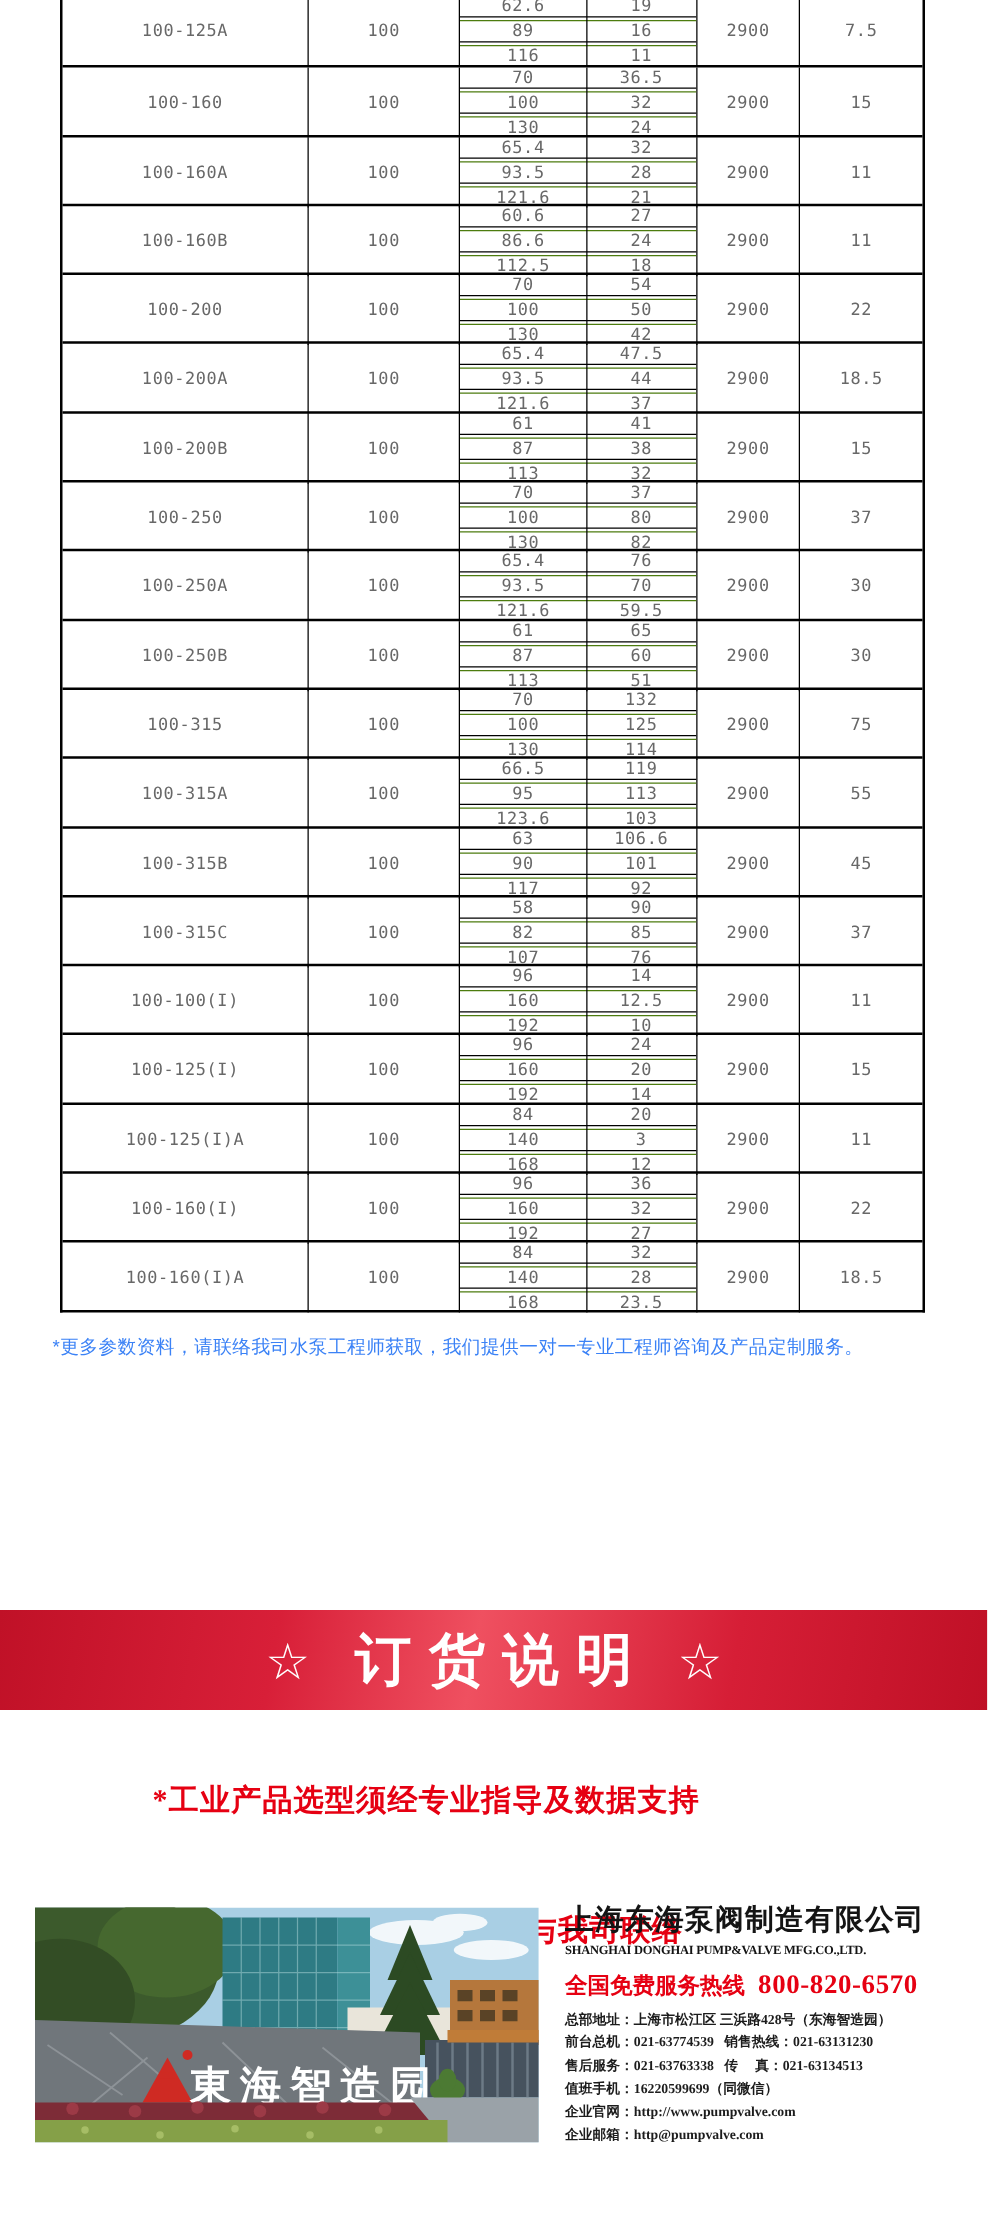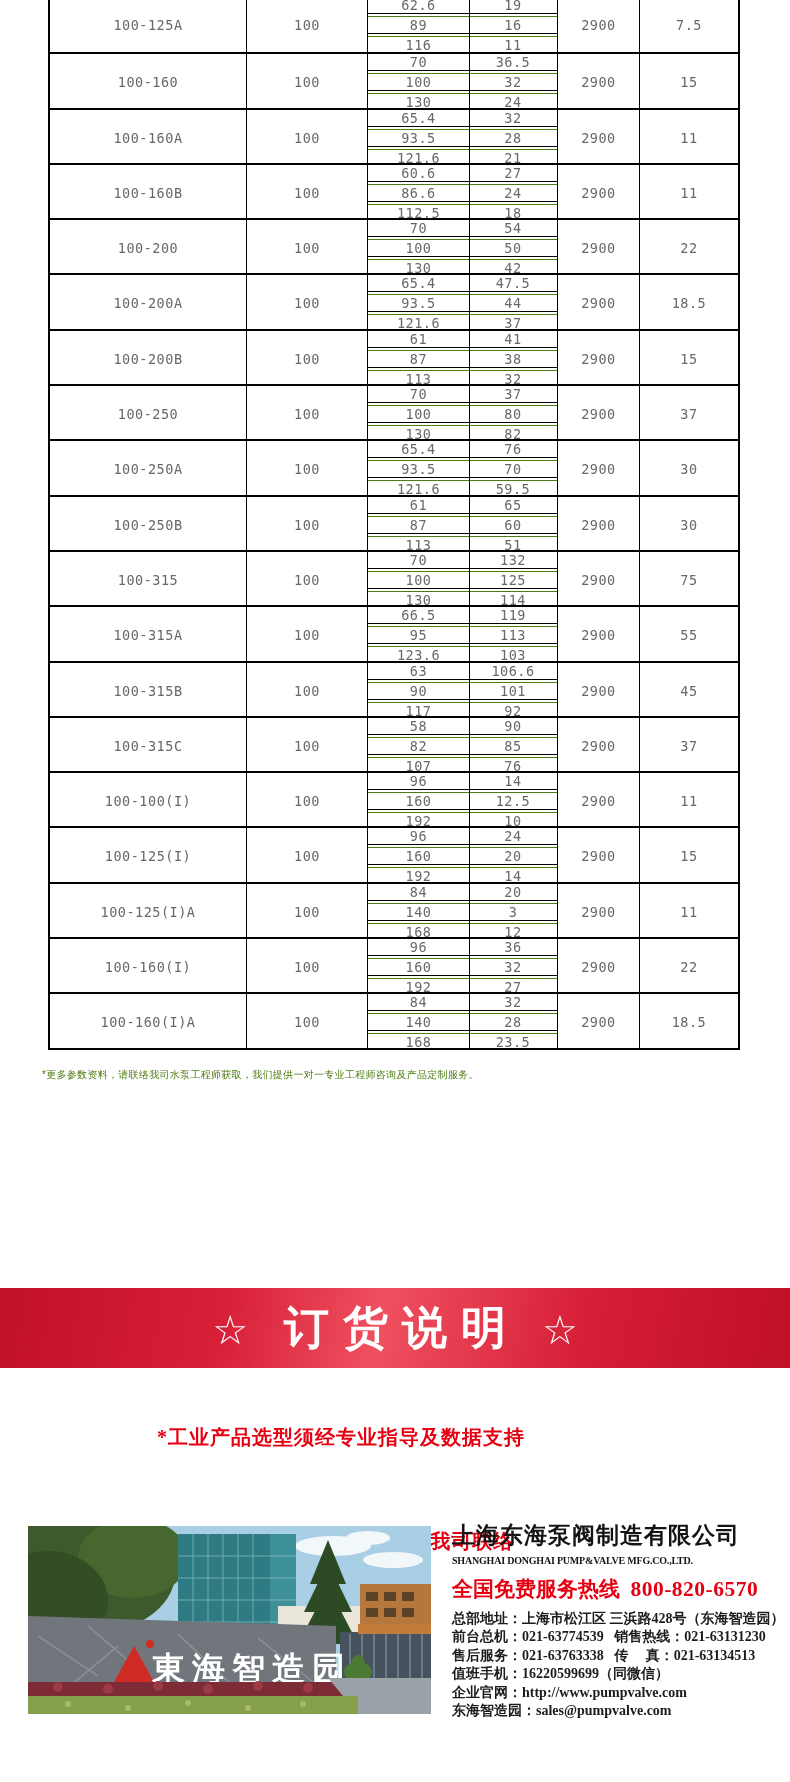--- a/index.html
+++ b/index.html
@@ -18,49 +18,49 @@
   .cell.bordered{border-right:1px solid #000;}
   .mid{position:relative;display:flex;flex-direction:column;border-right:1px solid #000;box-sizing:border-box;}
   .mid::before{content:"";position:absolute;left:101px;top:0;bottom:0;width:1px;background:#000;}
   .sub{flex:1;display:grid;grid-template-columns:101px 1fr;box-sizing:border-box;}
   .sub:not(:last-child){border-bottom:1px solid #000;margin-bottom:2px;}
   .sub:not(:first-child){border-top:1px solid #4d7c0f;}
   .sub > div{display:flex;align-items:center;justify-content:center;
         font-family:"DejaVu Sans Mono",monospace;font-size:13.5px;color:#686868;letter-spacing:0.5px;}
 
   
-  .note{position:absolute;left:42px;top:1068px;width:720px;font-size:10px;color:#4d7c0f;
+  .note{position:absolute;left:42px;top:1068px;width:720px;font-size:15px;color:#3b82f6;
         letter-spacing:0.3px;}
 
   
   .banner{position:absolute;left:0;top:1288px;width:790px;height:80px;
           background:linear-gradient(100deg,#c01127 0%,#d81f38 28%,#ef5060 48%,#d61e36 74%,#bf1026 100%);
           display:flex;align-items:center;justify-content:center;gap:22px;}
   .banner .star{color:#fff;font-size:40px;line-height:1;transform:translateY(2px);}
   .banner .title{color:#fff;font-size:45px;font-weight:bold;letter-spacing:14px;text-indent:14px;
           font-family:"Liberation Sans",sans-serif;text-align:right;}
 
   
   .warn{position:absolute;left:0;width:682px;text-align:center;color:#e60012;font-weight:bold;
-        font-size:20px;font-family:"Liberation Serif",serif;letter-spacing:1px;white-space:nowrap;}
+        font-size:24px;font-family:"Liberation Serif",serif;letter-spacing:1px;white-space:nowrap;}
   .warn.w1{top:1424px;}
   .warn.w2{top:1528px;}
 
   
   .photo{position:absolute;left:28px;top:1526px;width:403px;height:188px;display:block;}
   .finfo{position:absolute;left:452px;top:1520px;width:292px;}
   .finfo .cn{font-size:23px;font-weight:bold;color:#141414;letter-spacing:1px;white-space:nowrap;}
   .finfo .en{font-size:10px;font-weight:bold;color:#141414;font-family:"Liberation Serif",serif;
              margin-top:4px;letter-spacing:-0.2px;white-space:nowrap;}
   .finfo .hot{margin-top:9px;white-space:nowrap;}
-  .finfo .hot .hlabel{color:#e60012;font-weight:bold;font-size:21px;}
+  .finfo .hot .hlabel{color:#e60012;font-weight:bold;font-size:18px;}
   .finfo .hot .hnum{color:#e60012;font-weight:bold;font-size:21.5px;font-family:"Liberation Serif",serif;
              margin-left:6px;letter-spacing:0.5px;text-align:center;}
   .finfo .lines{margin-top:7px;}
-  .finfo .iline{font-size:14px;font-weight:bold;color:#1c1c1c;font-family:"Liberation Serif",serif;
+  .finfo .iline{font-size:11px;font-weight:bold;color:#1c1c1c;font-family:"Liberation Serif",serif;
              line-height:18.4px;white-space:pre;}
 </style>
 </head>
 <body>
 
 <div class="page">
 
   <div class="spec-table" id="spec-table">
     <div class="trow">
       <div class="cell bordered">100-125A</div>
@@ -574,17 +574,17 @@
     <div class="hot">
       <span class="hlabel">全国免费服务热线</span>
       <span class="hnum">800-820-6570</span>
     </div>
     <div class="lines">
       <div class="iline">总部地址：上海市松江区 三浜路428号（东海智造园）</div>
       <div class="iline">前台总机：021-63774539   销售热线：021-63131230</div>
       <div class="iline">售后服务：021-63763338   传     真：021-63134513</div>
       <div class="iline">值班手机：16220599699（同微信）</div>
       <div class="iline">企业官网：http://www.pumpvalve.com</div>
-      <div class="iline">东海智造园：sales@pumpvalve.com</div>
+      <div class="iline">企业邮箱：http@pumpvalve.com</div>
     </div>
   </div>
 
 </div>
 
 </body></html>

